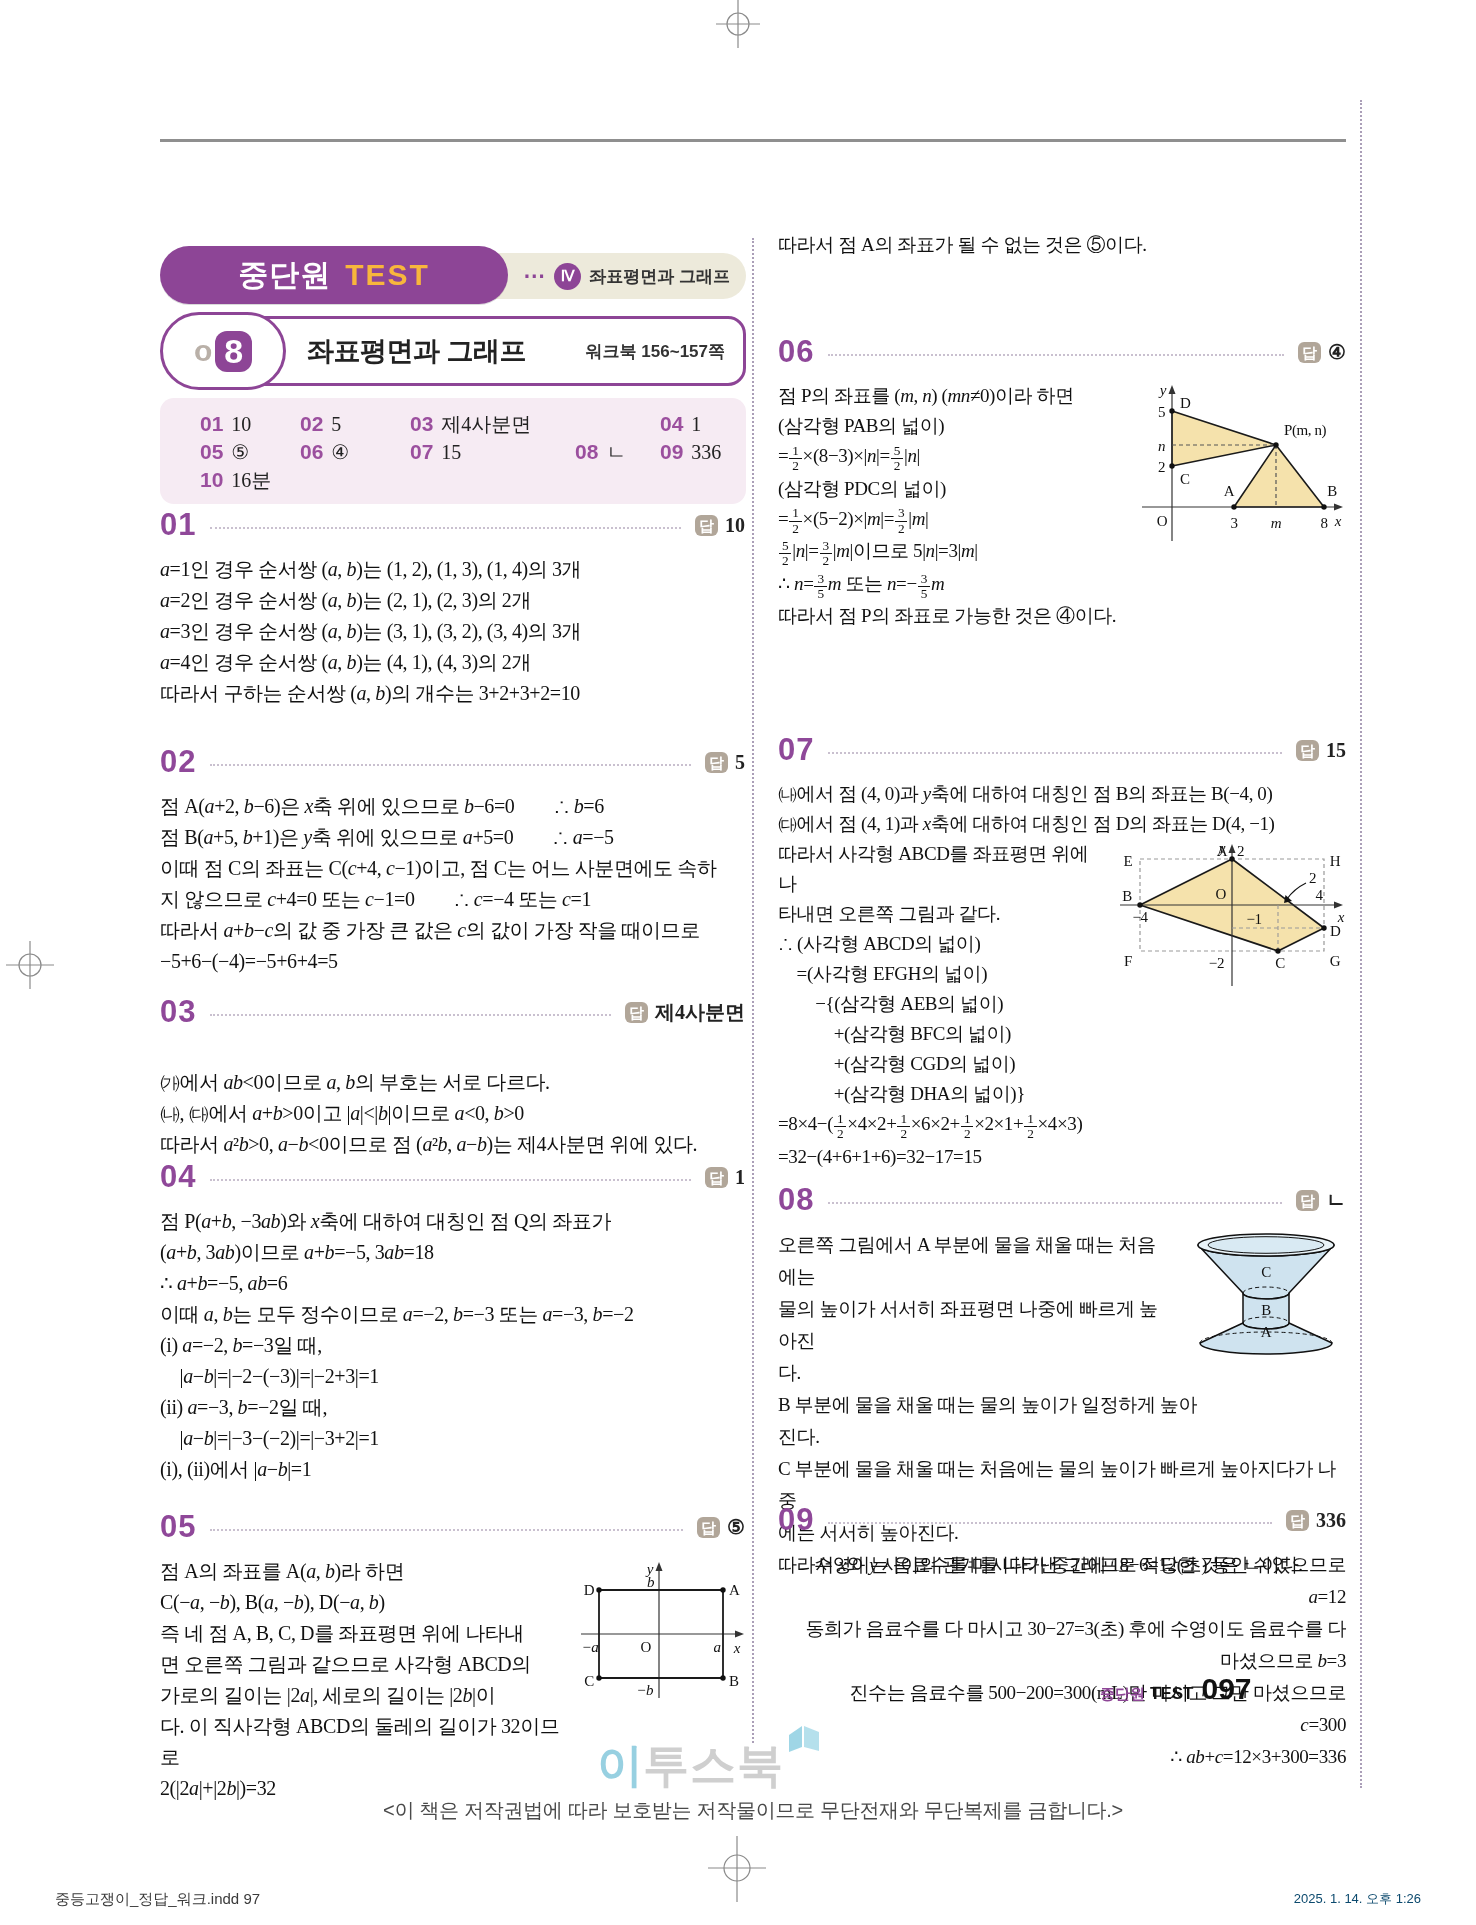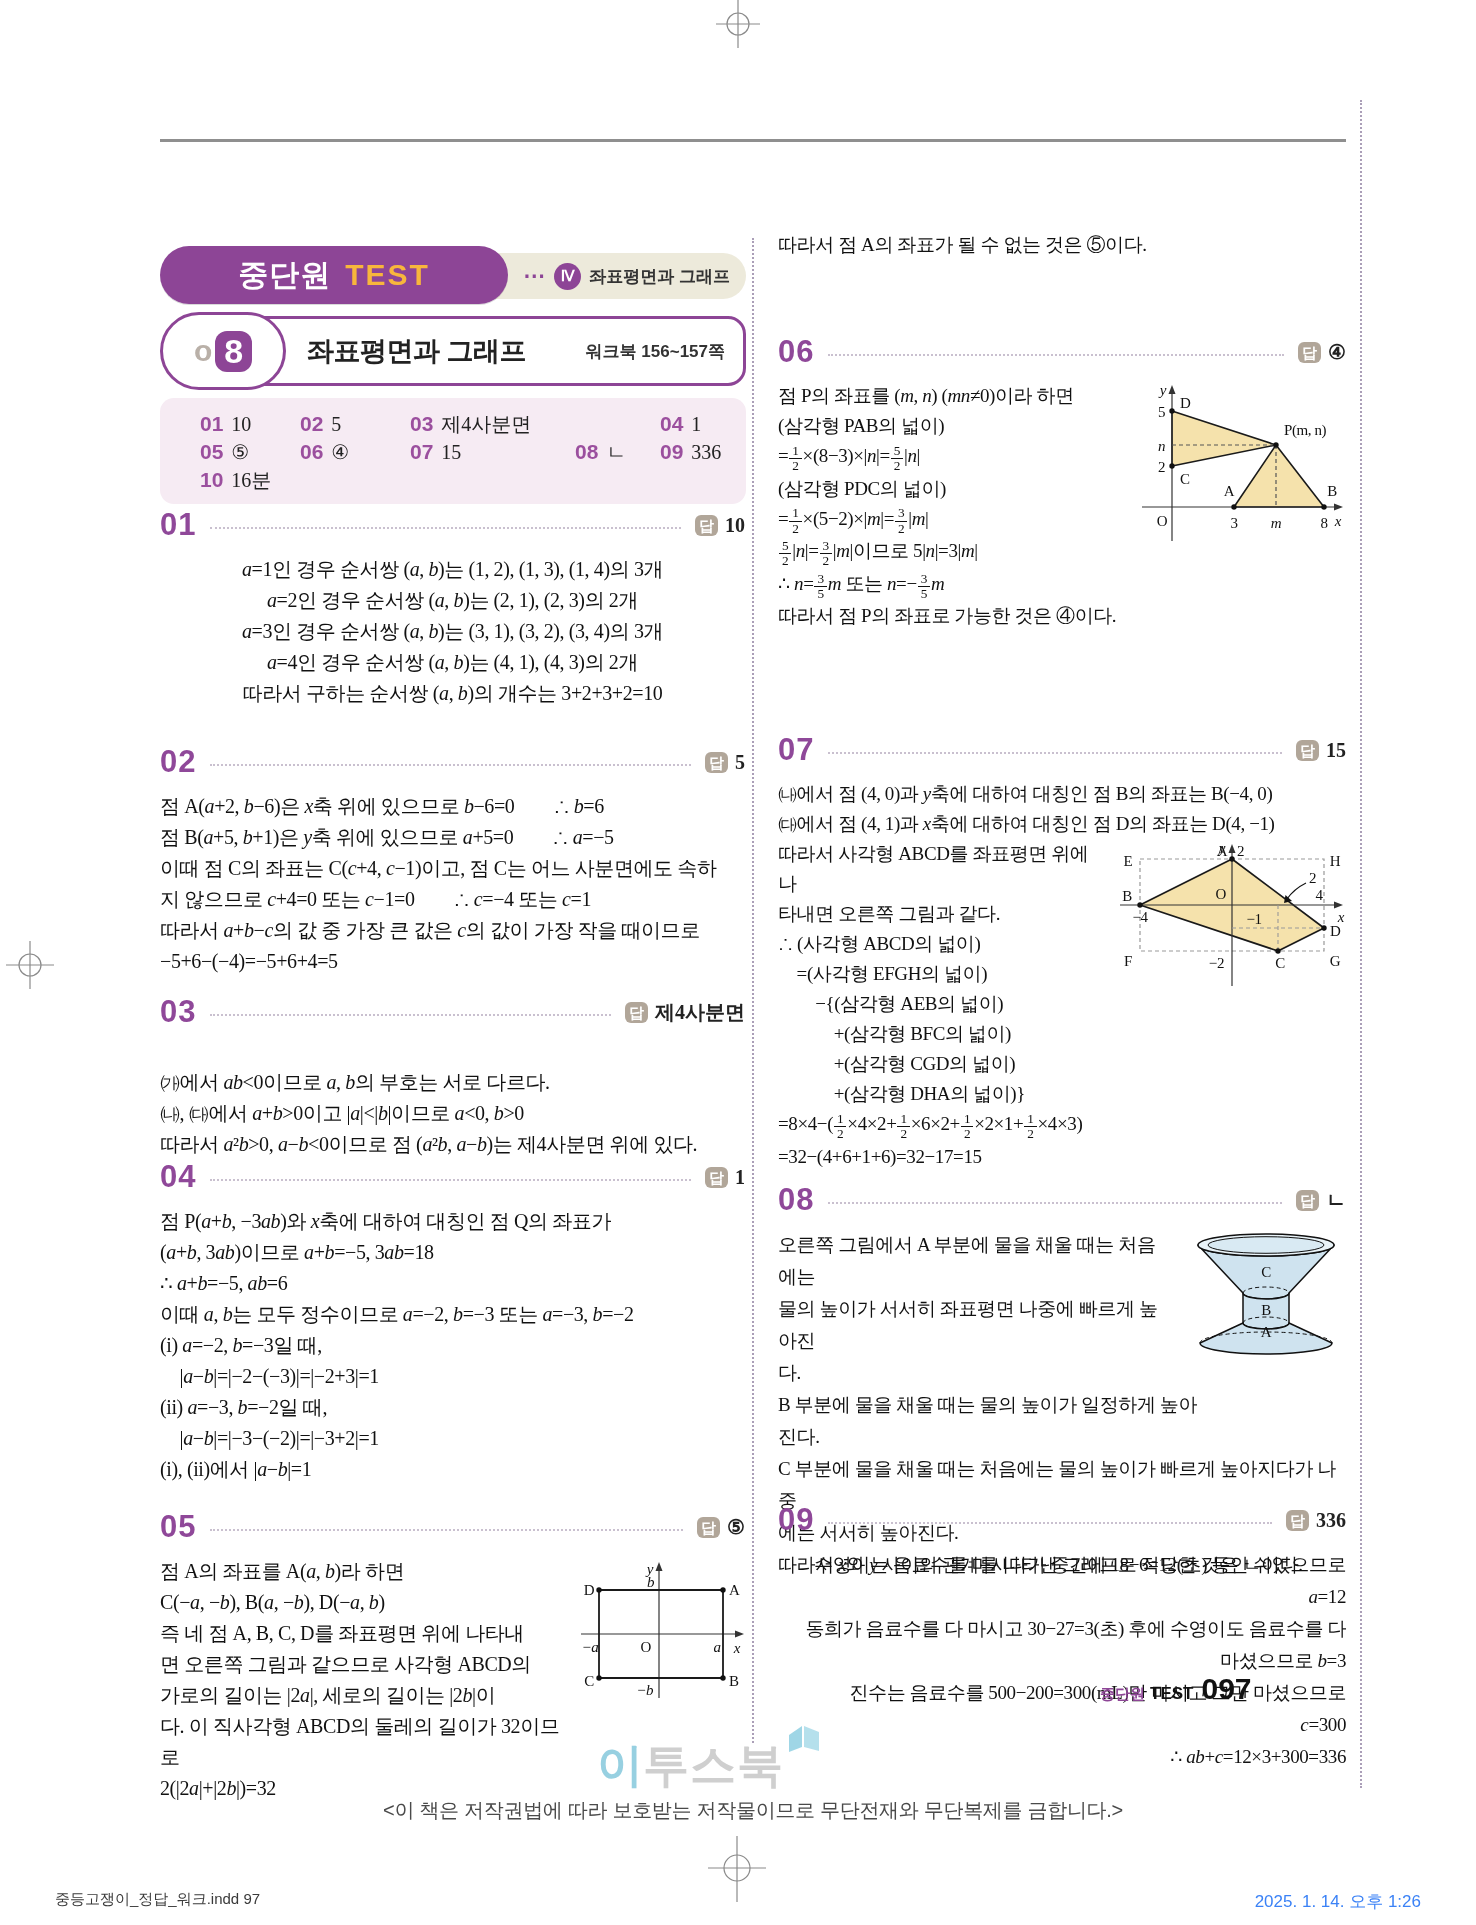--- a/index.html
+++ b/index.html
@@ -66,21 +66,21 @@
   
   .wm{position:absolute;left:597px;top:1735px;display:flex;align-items:flex-start;opacity:.85;}
   .wm .a{color:#86c8dc;font-weight:900;font-size:46px;}
   .wm .b{color:#c7c7c7;font-weight:900;font-size:46px;letter-spacing:1px;}
   .copyright{position:absolute;left:160px;top:1797px;width:1186px;text-align:center;font-size:20px;color:#4a4a4a;letter-spacing:-0.3px;}
   .pagelabel{position:absolute;left:1100px;top:1672px;width:246px;}
   .pagelabel .u{color:#8d4596;font-size:15px;font-weight:700;margin-right:5px;}
   .pagelabel .t{color:#111;font-size:17px;font-weight:900;margin-right:8px;}
   .pagelabel .n{color:#111;font-size:30px;font-weight:900;}
   .printL{position:absolute;left:55px;top:1890px;font-size:15px;color:#3a3a3a;}
-  .printR{position:absolute;right:55px;top:1890px;font-size:17px;color:#3b82f6;}
+  .printR{position:absolute;right:55px;top:1890px;font-size:13px;color:#0c4a6e;}
 </style>
 </head>
 <body>
 
 <div class="page">
 
   <svg class="cropmark" style="left:710px;top:0px;" width="56" height="48">
     <circle cx="28" cy="24" r="11" fill="none" stroke="#8a8a8a" stroke-width="1.2"></circle>
     <line x1="28" y1="0" x2="28" y2="48" stroke="#8a8a8a" stroke-width="1.2"></line>
     <line x1="6" y1="24" x2="50" y2="24" stroke="#8a8a8a" stroke-width="1.2"></line>
@@ -180,21 +180,21 @@
       </div>
       <div class="prob col-l" style="left: 160px; top: 505px; width: 585px;">
         <div class="phdr">
           <span class="pnum">01</span>
           <span class="leader"></span>
           <span class="abadge">
             <span class="atag">답</span>
             <span class="aval">10</span>
           </span>
         </div>
-        <div class="sol" style="line-height: 31px; text-align: center;">
+        <div class="sol" style="line-height: 31px;">
           <div class="sline"><i>a</i>=1인 경우 순서쌍 (<i>a</i>, <i>b</i>)는 (1, 2), (1, 3), (1, 4)의 3개</div>
           <div class="sline"><i>a</i>=2인 경우 순서쌍 (<i>a</i>, <i>b</i>)는 (2, 1), (2, 3)의 2개</div>
           <div class="sline"><i>a</i>=3인 경우 순서쌍 (<i>a</i>, <i>b</i>)는 (3, 1), (3, 2), (3, 4)의 3개</div>
           <div class="sline"><i>a</i>=4인 경우 순서쌍 (<i>a</i>, <i>b</i>)는 (4, 1), (4, 3)의 2개</div>
           <div class="sline">따라서 구하는 순서쌍 (<i>a</i>, <i>b</i>)의 개수는 3+2+3+2=10</div>
         </div>
       </div>
       <div class="prob col-l" style="left: 160px; top: 742px; width: 585px;">
         <div class="phdr">
           <span class="pnum">02</span>

